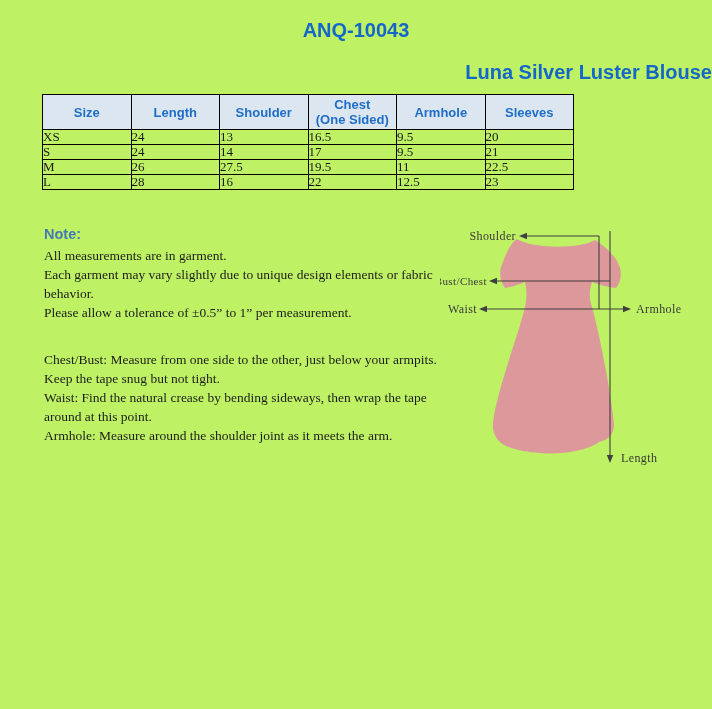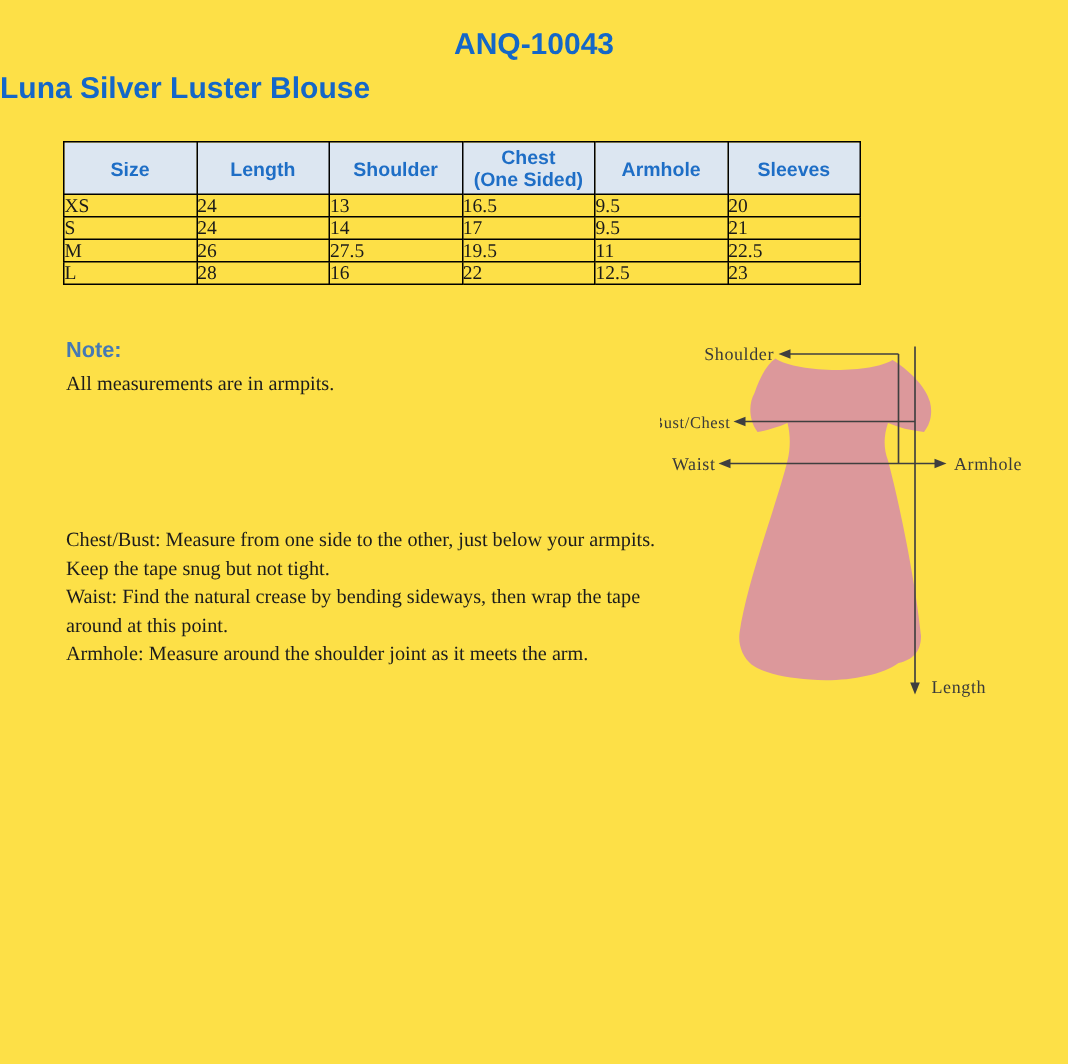--- a/index.html
+++ b/index.html
@@ -1,25 +1,25 @@
 <!DOCTYPE html>
 <html><head>
 <meta charset="utf-8">
 <style>
   html,body { margin:0; padding:0; background:#ffffff; }
   .page {
-    position:relative; width:712px; height:709px; background:#fde047;
+    position:relative; width:712px; height:709px; background:#bef264;
     overflow:hidden; font-family:"Liberation Sans", sans-serif;
   }
   .product-code {
     position:absolute; top:19px; left:0; right:0; text-align:center;
     font:bold 20px "Liberation Sans", sans-serif; color:#1467c8;
   }
   .product-name {
-    position:absolute; top:48px; left:0; right:0; text-align:left;
+    position:absolute; top:61px; left:0; right:0; text-align:right;
     font:bold 20px "Liberation Sans", sans-serif; color:#1467c8;
   }
   table.size-chart {
     position:absolute; left:42px; top:94px; width:532px;
     border-collapse:collapse; table-layout:fixed;
   }
   table.size-chart th {
     border:1px solid #000; background:#dce6f1; color:#1e6ec6;
     font:bold 13px "Liberation Sans", sans-serif; line-height:15px;
     height:32px; padding:1px 0; text-align:center; vertical-align:middle;
@@ -98,21 +98,23 @@
         <td>16</td>
         <td>22</td>
         <td>12.5</td>
         <td>23</td>
       </tr>
     </tbody>
   </table>
 
   <section class="text-col note-block">
     <h3 class="section-heading">Note:</h3>
-    <p class="body-line">All measurements are in armpits.</p>
+    <p class="body-line">All measurements are in garment.</p>
+    <p class="body-line">Each garment may vary slightly due to unique design elements or fabric behavior.</p>
+    <p class="body-line">Please allow a tolerance of ±0.5” to 1” per measurement.</p>
   </section>
 
   <section class="text-col howto-block">
     <p class="body-line">Chest/Bust: Measure from one side to the other, just below your armpits. Keep the tape snug but not tight.</p>
     <p class="body-line">Waist: Find the natural crease by bending sideways, then wrap the tape around at this point.</p>
     <p class="body-line">Armhole: Measure around the shoulder joint as it meets the arm.</p>
   </section>
 
   <div class="diagram">
     <svg width="272" height="262" viewBox="0 0 272 262">

